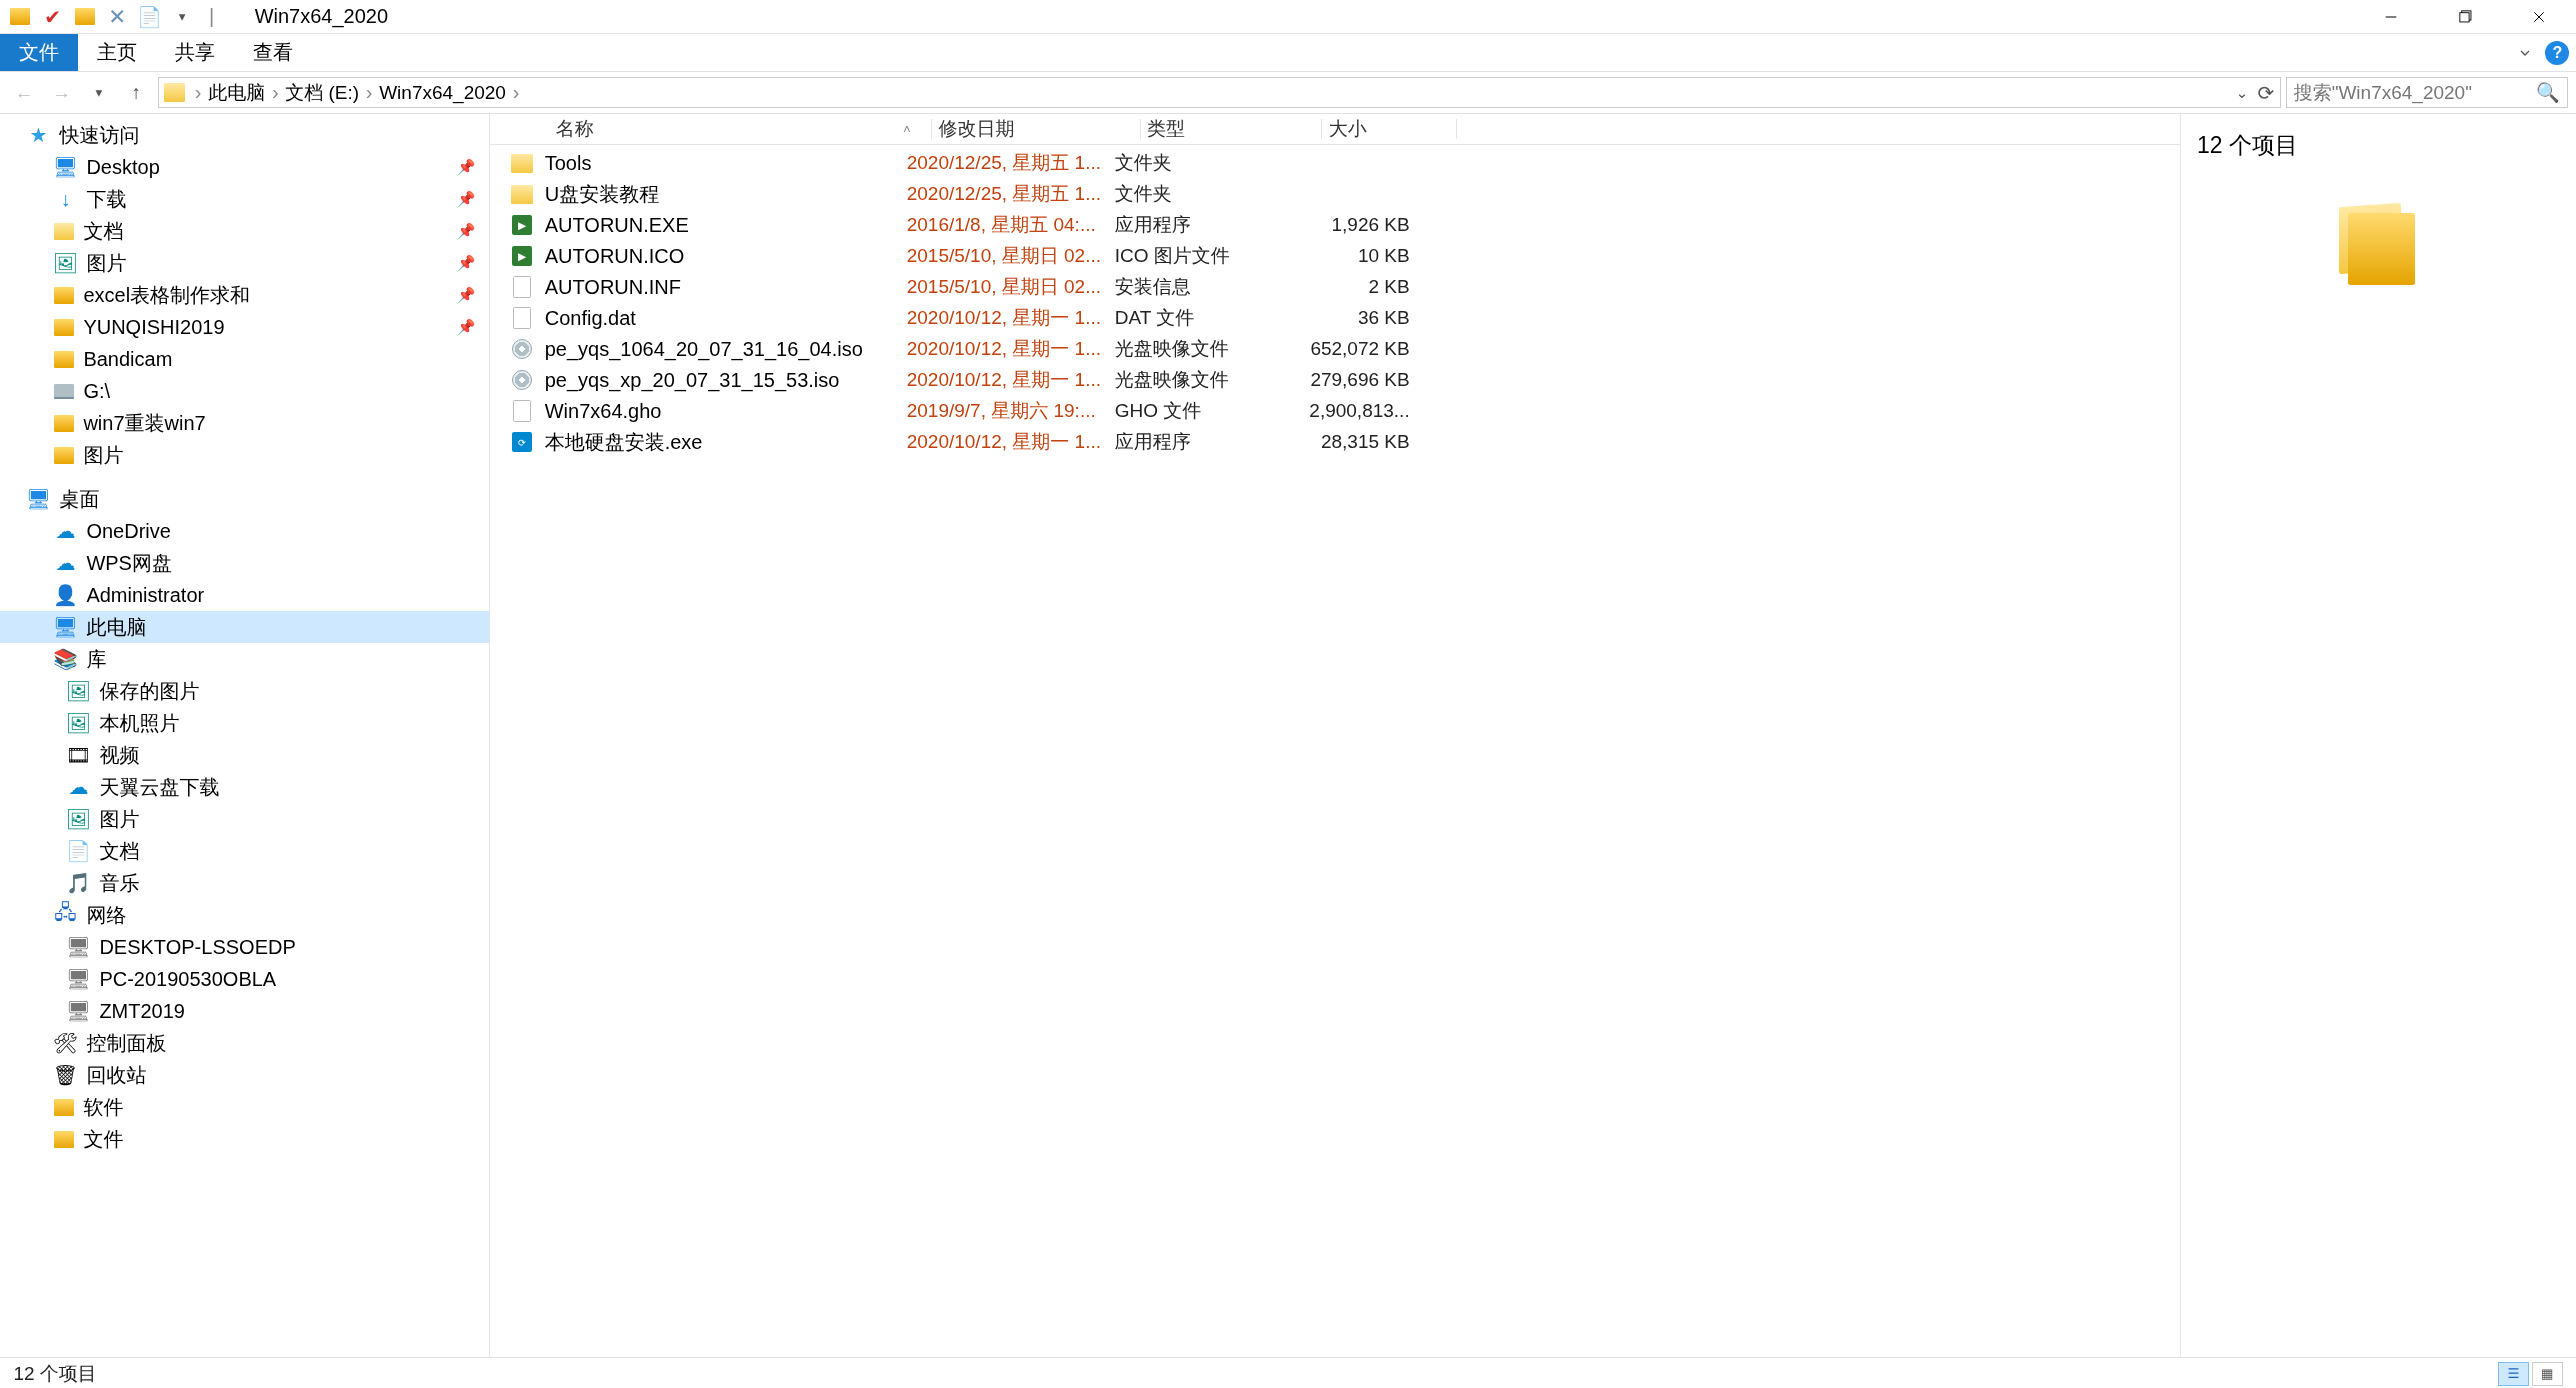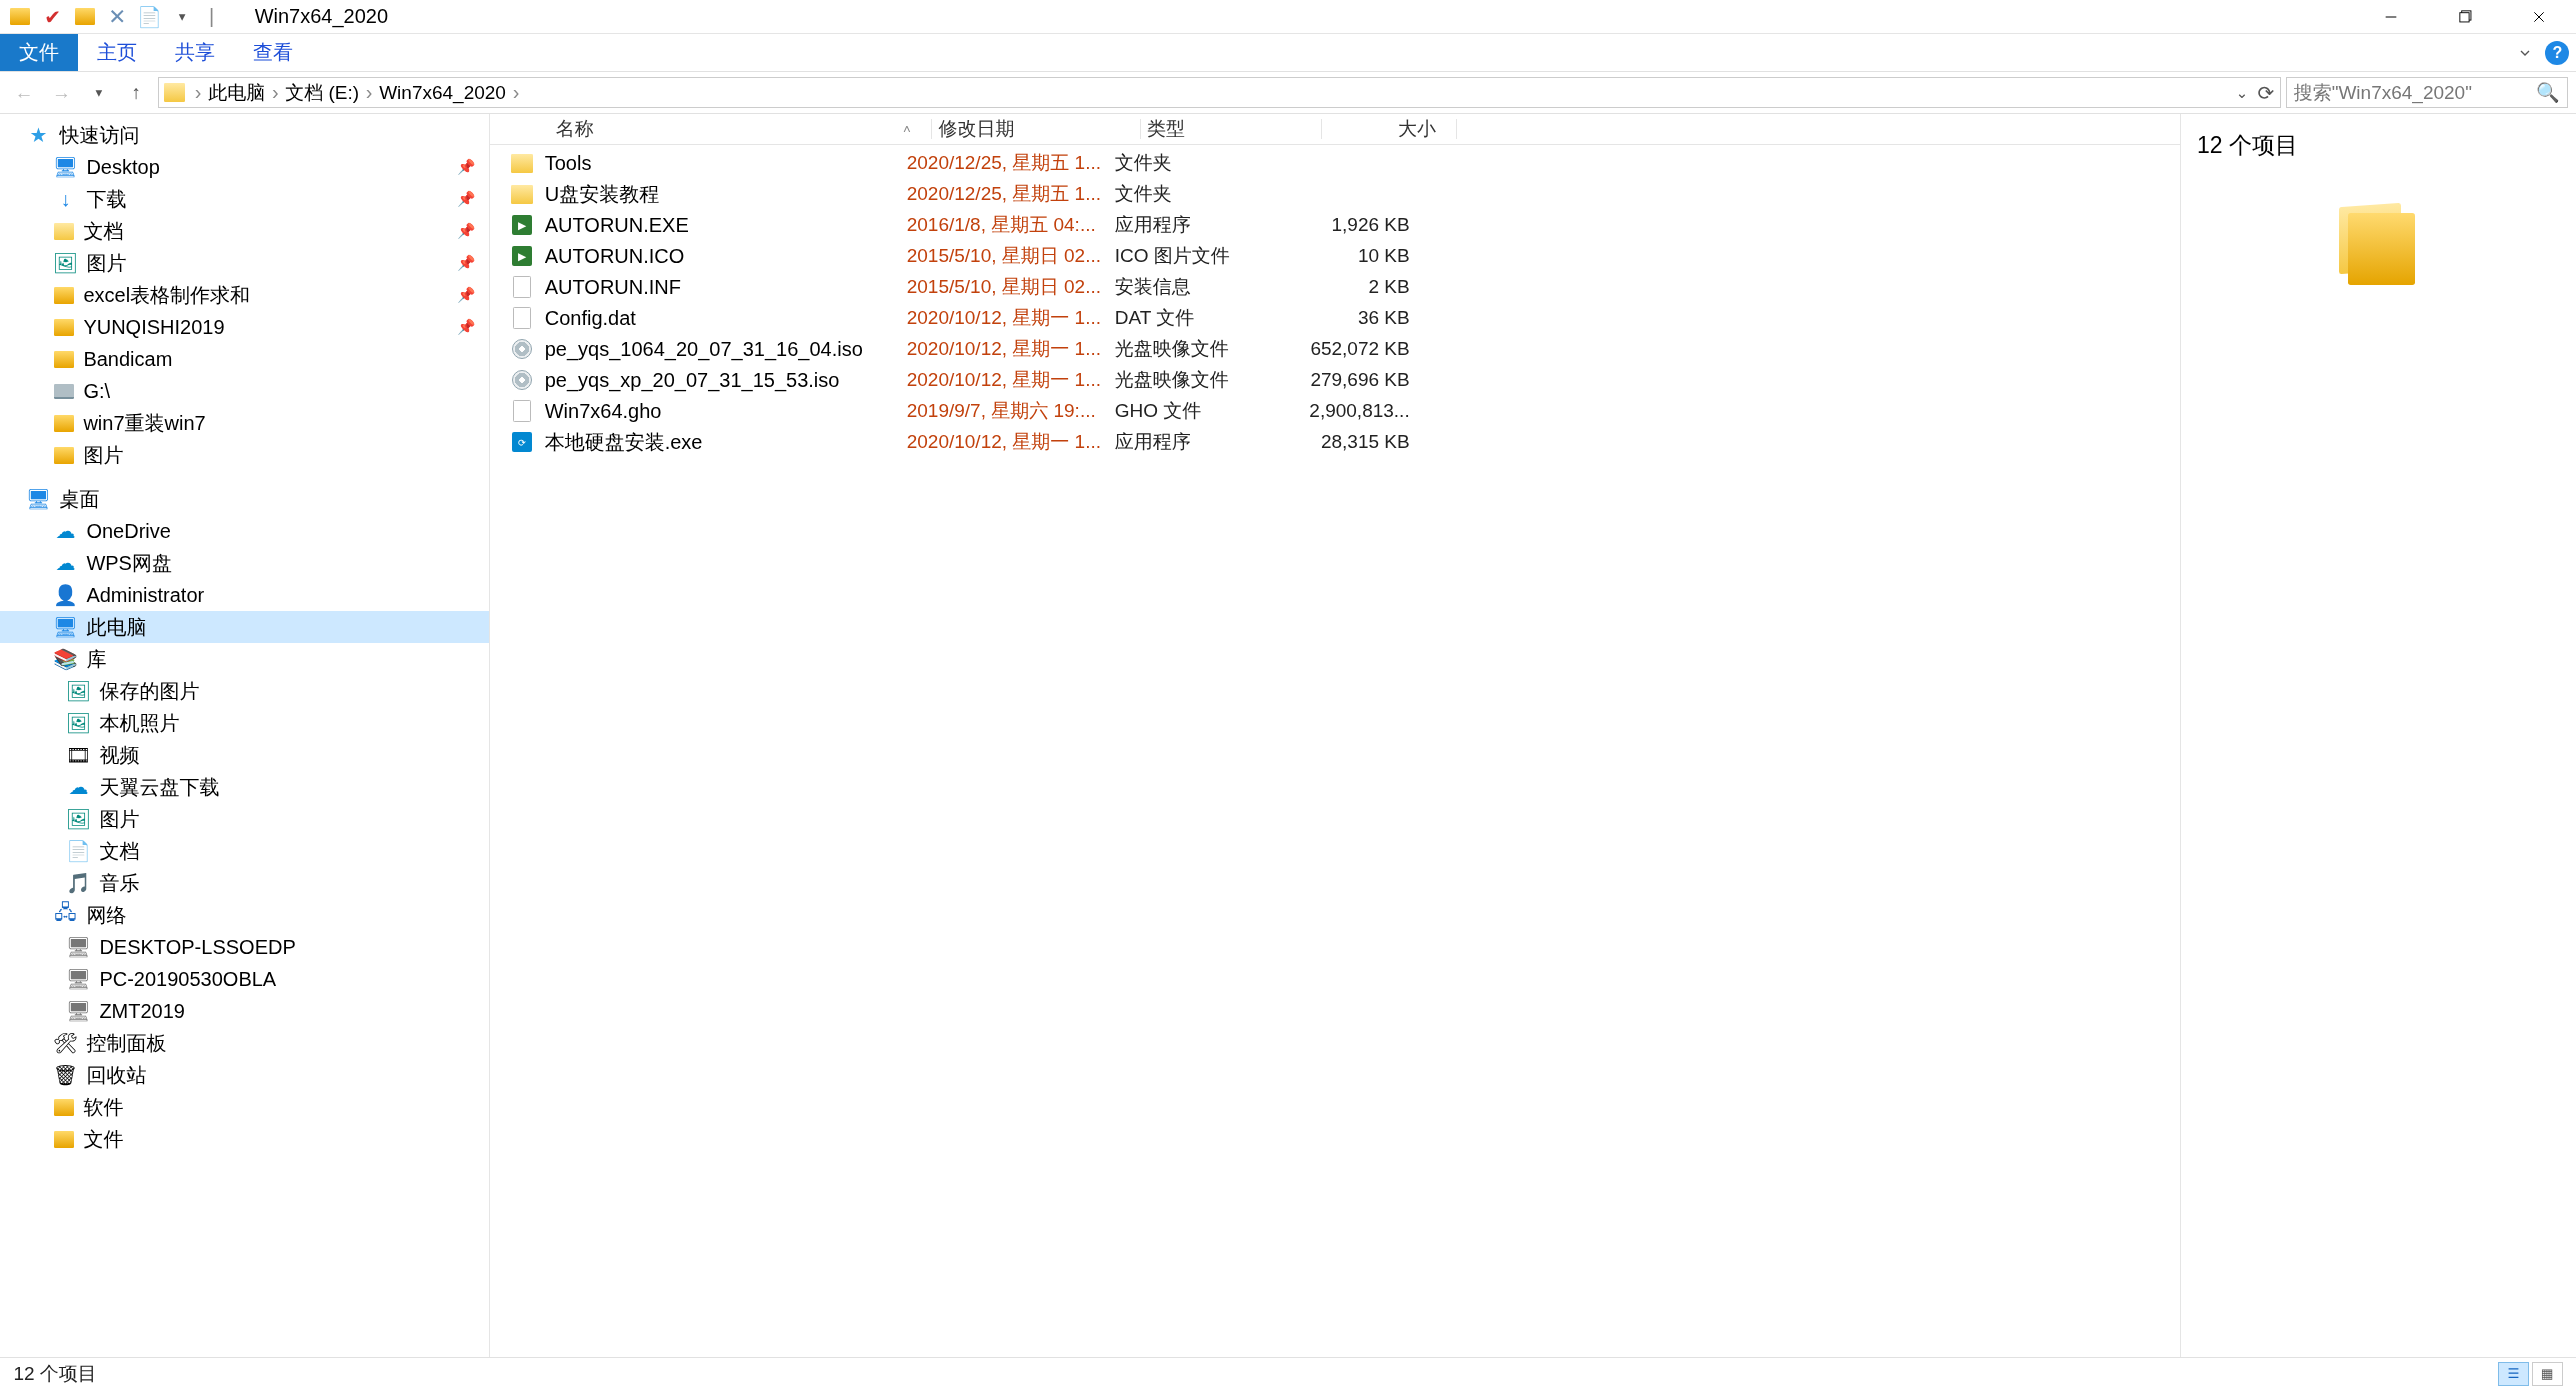--- a/index.html
+++ b/index.html
@@ -9,21 +9,21 @@
 .titlebar { height: 34px; background: #fff; display: flex; align-items: center; border-bottom: 0.7px solid #e5e5e5; }
 .qat { display: flex; align-items: center; padding-left: 6.7px; gap: 5.4px; }
 .qat-icon { width: 27px; height: 27px; display: flex; align-items: center; justify-content: center; }
 .titlebar-title { margin-left: 27px; font-size: 20px; color: #000; }
 .titlebar-sep { color: #888; margin: 0 13.4px; }
 .win-controls { margin-left: auto; display: flex; }
 .win-btn { width: 74px; height: 34px; display: flex; align-items: center; justify-content: center; color: #000; }
 
 
 .ribbon { height: 38px; background: #fff; display: flex; align-items: stretch; border-bottom: 0.7px solid #e1e1e1; }
-.ribbon-tab { padding: 0 19px; display: flex; align-items: center; font-size: 20px; color: #1d4ed8; cursor: pointer; }
+.ribbon-tab { padding: 0 19px; display: flex; align-items: center; font-size: 20px; color: #000000; cursor: pointer; }
 .ribbon-tab.file { background: #1979ca; color: #fff; }
 .ribbon-right { margin-left: auto; display: flex; align-items: center; padding-right: 6.7px; gap: 6.7px; }
 .ribbon-expand { width: 27px; height: 27px; display: flex; align-items: center; justify-content: center; color: #555; }
 .help-circle { width: 24px; height: 24px; border-radius: 50%; background: #1e88e5; color: #fff; display: flex; align-items: center; justify-content: center; font-size: 16px; font-weight: bold; }
 
 
 .addressbar { height: 42px; background: #fff; display: flex; align-items: center; border-bottom: 0.7px solid #e1e1e1; padding: 0 8px; gap: 5.4px; }
 .nav-btn { width: 32px; height: 32px; display: flex; align-items: center; justify-content: center; color: #555; font-size: 19px; }
 .nav-btn.disabled { color: #bbb; }
 .breadcrumb-wrap { flex: 1; height: 31px; border: 0.7px solid #ccc; display: flex; align-items: center; padding: 0 5.4px; background: #fff; }
@@ -62,21 +62,21 @@
 .ico-network { color: #1565c0; }
 .ico-cloud { color: #0288d1; }
 
 
 .filelist { flex: 1; display: flex; flex-direction: column; }
 .columns { height: 31px; display: flex; align-items: center; border-bottom: 0.7px solid #e5e5e5; padding-left: 20px; font-size: 19px; color: #333; }
 .col { padding: 0 6.7px; }
 .col-name { width: 382px; display: flex; align-items: center; margin-left: 39px; }
 .col-date { width: 208px; }
 .col-type { width: 181px; }
-.col-size { width: 134px; text-align: right; padding-right: 20px; }
+.col-size { width: 134px; text-align: left; padding-right: 20px; }
 .col-sort { color: #888; font-size: 13.4px; margin-left: auto; margin-right: 13.4px; }
 .col-sep { width: 0.7px; height: 20px; background: #e5e5e5; }
 
 .rows { flex: 1; overflow-y: auto; padding-top: 2.7px; }
 .file-row { height: 31px; display: flex; align-items: center; padding-left: 20px; font-size: 20px; color: #000; cursor: pointer; }
 .file-icon { width: 24px; height: 24px; margin-right: 10.7px; flex-shrink: 0; display: flex; align-items: center; justify-content: center; }
 .fi-folder { width: 21.5px; height: 19px; background: linear-gradient(#ffe9a2, #f5c843); border-radius: 1.3px; }
 .fi-exe-green { width: 20px; height: 20px; background: #2e7d32; color: #fff; font-size: 10.7px; display: flex; align-items: center; justify-content: center; border-radius: 2px; }
 .fi-file { width: 17.4px; height: 21.5px; background: #fff; border: 0.7px solid #bbb; border-radius: 1.3px; }
 .fi-txt { width: 17.4px; height: 21.5px; background: #fff; border: 0.7px solid #7cb342; border-radius: 1.3px; position: relative; }

